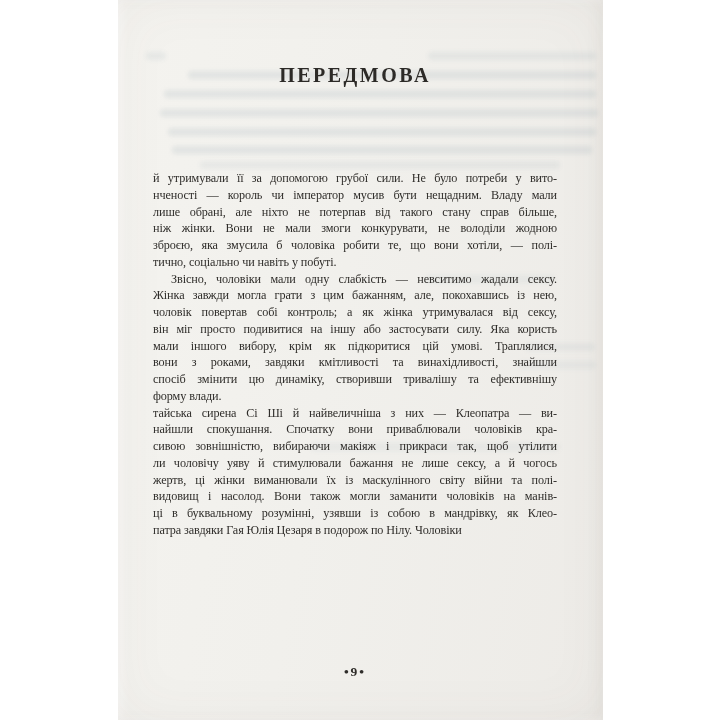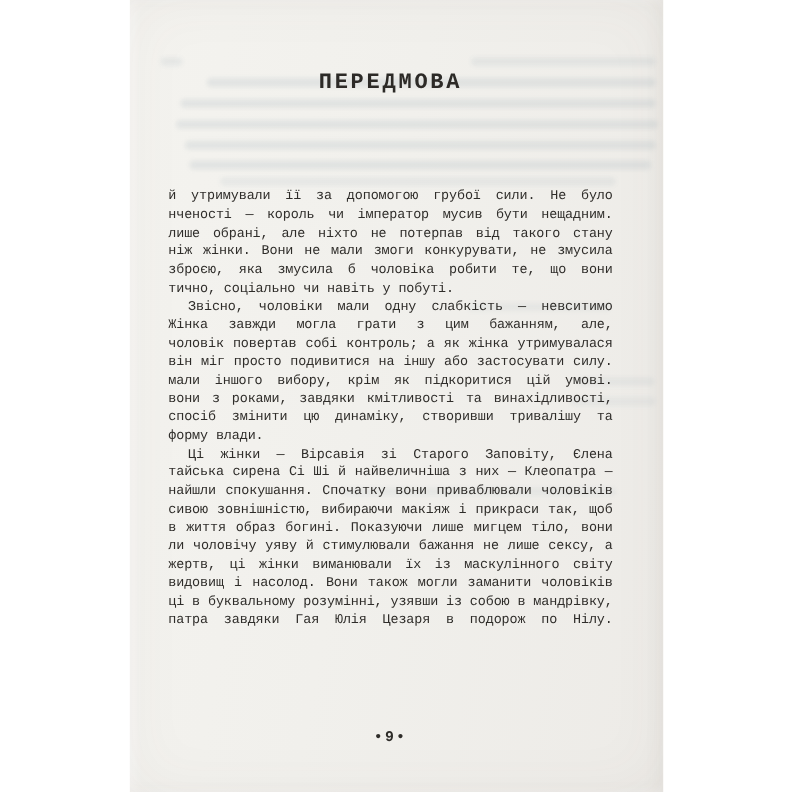--- a/index.html
+++ b/index.html
@@ -9,21 +9,20 @@
     width: 720px;
     height: 720px;
     overflow: hidden;
     font-family: "Liberation Serif", "DejaVu Serif", serif;
   }
   .stage {
     position: relative;
     width: 720px;
     height: 645px;
     background: #ffffff;
-    font-family: Liberation Mono, monospace;
   }
   
   .page {
     position: absolute;
     left: 118px;
     top: 0;
     width: 485px;
     height: 720px;
     background: linear-gradient(100deg, #f4f3ef 0%, #f1f0ec 45%, #edebe7 100%);
     box-shadow: inset 0 0 55px rgba(90, 85, 70, 0.05),
@@ -118,40 +117,38 @@
 
     <div class="column">
       <div class="title">ПЕРЕДМОВА</div>
 
       <div class="bodytext">
 
       <div class="paragraph">
             <div class="line">й утримували її за допомогою грубої сили. Не було потреби у вито-</div>
             <div class="line">нченості — король чи імператор мусив бути нещадним. Владу мали</div>
             <div class="line">лише обрані, але ніхто не потерпав від такого стану справ більше,</div>
-            <div class="line">ніж жінки. Вони не мали змоги конкурувати, не змусила жодною</div>
+            <div class="line">ніж жінки. Вони не мали змоги конкурувати, не володіли жодною</div>
             <div class="line">зброєю, яка змусила б чоловіка робити те, що вони хотіли, — полі-</div>
             <div class="line lastline">тично, соціально чи навіть у побуті.</div>
           </div>
           <div class="paragraph">
             <div class="line indent">Звісно, чоловіки мали одну слабкість — невситимо жадали сексу.</div>
             <div class="line">Жінка завжди могла грати з цим бажанням, але, покохавшись із нею,</div>
             <div class="line">чоловік повертав собі контроль; а як жінка утримувалася від сексу,</div>
             <div class="line">він міг просто подивитися на іншу або застосувати силу. Яка користь</div>
             <div class="line">мали іншого вибору, крім як підкоритися цій умові. Траплялися,</div>
             <div class="line">вони з роками, завдяки кмітливості та винахідливості, знайшли</div>
             <div class="line">спосіб змінити цю динаміку, створивши тривалішу та ефективнішу</div>
             <div class="line lastline">форму влади.</div>
           </div>
           <div class="paragraph">
-            <div class="line indent">Ці жінки — Вірсавія зі Старого Заповіту, Єлена Троянська, ки-</div>
             <div class="line">тайська сирена Сі Ші й найвеличніша з них — Клеопатра — ви-</div>
             <div class="line">найшли спокушання. Спочатку вони приваблювали чоловіків кра-</div>
             <div class="line">сивою зовнішністю, вибираючи макіяж і прикраси так, щоб утілити</div>
-            <div class="line">в життя образ богині. Показуючи лише мигцем тіло, вони спокуша-</div>
             <div class="line">ли чоловічу уяву й стимулювали бажання не лише сексу, а й чогось</div>
             <div class="line">жертв, ці жінки виманювали їх із маскулінного світу війни та полі-</div>
             <div class="line">видовищ і насолод. Вони також могли заманити чоловіків на манів-</div>
             <div class="line">ці в буквальному розумінні, узявши із собою в мандрівку, як Клео-</div>
             <div class="line lastline">патра завдяки Гая Юлія Цезаря в подорож по Нілу. Чоловіки</div>
           </div>
         </div>
 
       <div class="pagenum">•9•</div>
     </div>

